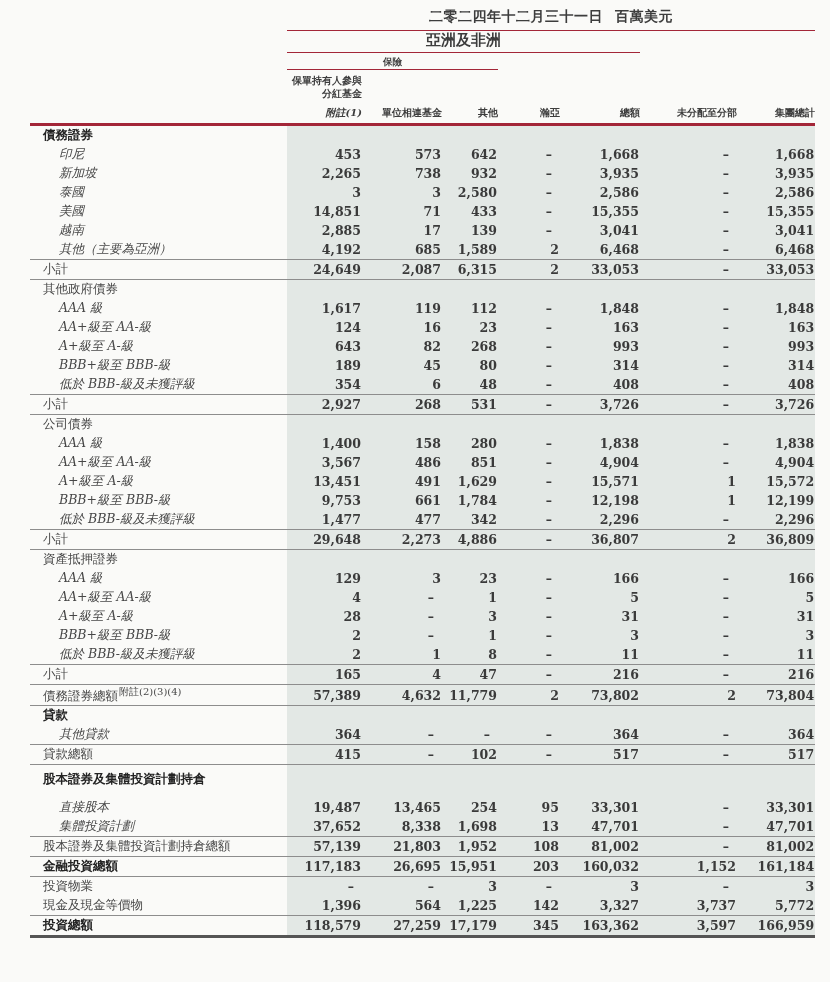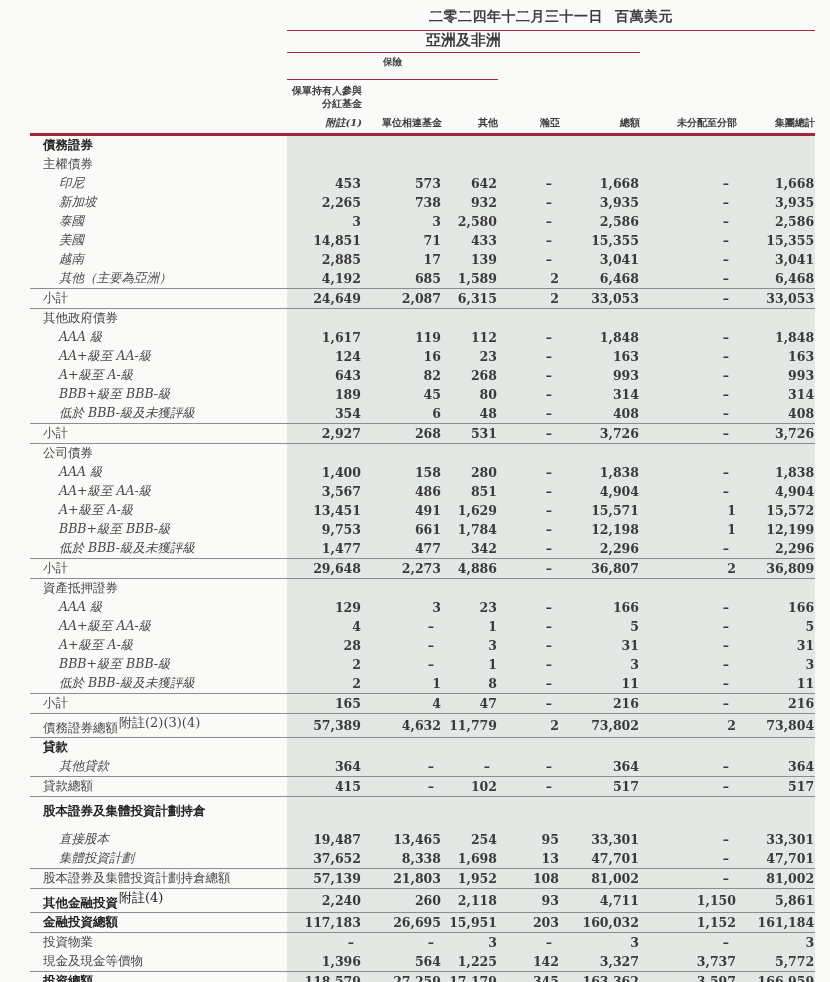--- a/index.html
+++ b/index.html
@@ -33,21 +33,21 @@
   }
   .h-date .unit{margin-left:12px;}
   .h-region{
     text-align:center;font-size:15px;
     border-bottom:1px solid var(--red);
     padding-bottom:2px;height:17px;
   }
   .h-ins{
     text-align:center;font-size:9.5px;
     border-bottom:1px solid var(--red);
-    padding-bottom:10px;height:16px;
+    padding-bottom:0;height:16px;
   }
   tr.cols td{
     border-bottom:3px solid var(--red);
     font-size:10px;text-align:right;
     padding-bottom:4px;padding-top:4px;line-height:1.3;
   }
   tr.cols .multiline{white-space:pre-line;}
   tr.cols .note{display:block;margin-top:6px;font-style:italic;}
   
   tbody td{height:19px;font-size:12.5px;vertical-align:middle;}
@@ -56,21 +56,21 @@
   tbody .b{font-weight:700;color:#232323;}
   tbody .num{
     text-align:right;font-weight:700;color:#3a3a3a;
     background:var(--band);padding-right:1px;
     font-size:12.5px;white-space:nowrap;
   }
   tbody .num.dash{padding-right:8px;}
   tr.rule-thin td{border-bottom:1px solid var(--thin);}
   tr.rule-thick td{border-bottom:3px solid var(--thick);}
   tr.spacer td{height:29px;padding-bottom:4px;}
-  sup.note-sup{font-size:13px;font-weight:400;vertical-align:super;margin-left:1px;}
+  sup.note-sup{font-size:10px;font-weight:400;vertical-align:super;margin-left:1px;}
 </style>
 </head>
 <body>
 
 <div class="page">
   <table>
     <colgroup>
       <col style="width:257px">
       <col style="width:75px">
       <col style="width:80px">
@@ -121,30 +121,20 @@
           <td class="lbl b">債務證券</td>
           <td class="num"></td>
           <td class="num"></td>
           <td class="num"></td>
           <td class="num"></td>
           <td class="num"></td>
           <td class="num"></td>
           <td class="num"></td>
         </tr>
         <tr class="">
-          <td class="lbl">主權債券</td>
-          <td class="num"></td>
-          <td class="num"></td>
-          <td class="num"></td>
-          <td class="num"></td>
-          <td class="num"></td>
-          <td class="num"></td>
-          <td class="num"></td>
-        </tr>
-        <tr class="">
           <td class="lbl ind">印尼</td>
           <td class="num">453</td>
           <td class="num">573</td>
           <td class="num">642</td>
           <td class="num dash">–</td>
           <td class="num">1,668</td>
           <td class="num dash">–</td>
           <td class="num">1,668</td>
         </tr>
         <tr class="">
@@ -489,30 +479,20 @@
         </tr>
         <tr class="rule-thin">
           <td class="lbl">股本證券及集體投資計劃持倉總額</td>
           <td class="num">57,139</td>
           <td class="num">21,803</td>
           <td class="num">1,952</td>
           <td class="num">108</td>
           <td class="num">81,002</td>
           <td class="num dash">–</td>
           <td class="num">81,002</td>
-        </tr>
-        <tr class="rule-thin">
-          <td class="lbl b">其他金融投資<sup class="note-sup">附註(4)</sup></td>
-          <td class="num">2,240</td>
-          <td class="num">260</td>
-          <td class="num">2,118</td>
-          <td class="num">93</td>
-          <td class="num">4,711</td>
-          <td class="num">1,150</td>
-          <td class="num">5,861</td>
         </tr>
         <tr class="rule-thin">
           <td class="lbl b">金融投資總額</td>
           <td class="num">117,183</td>
           <td class="num">26,695</td>
           <td class="num">15,951</td>
           <td class="num">203</td>
           <td class="num">160,032</td>
           <td class="num">1,152</td>
           <td class="num">161,184</td>

